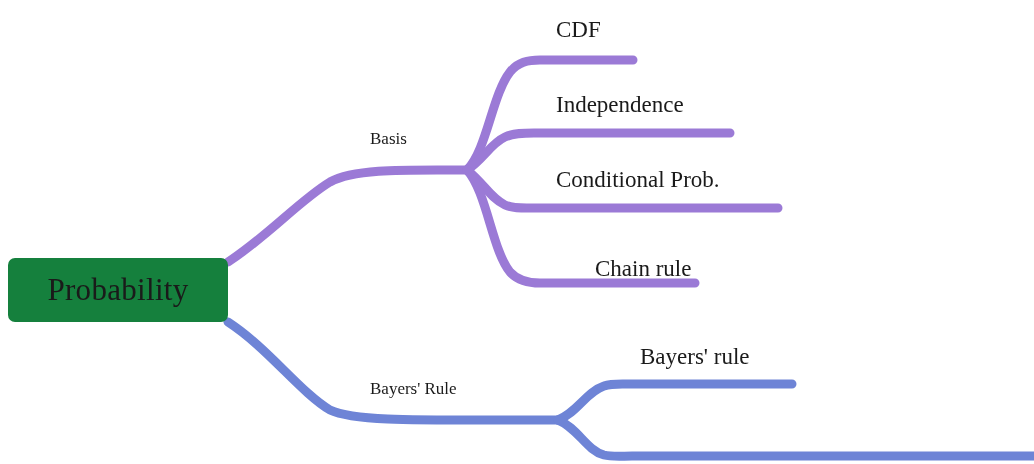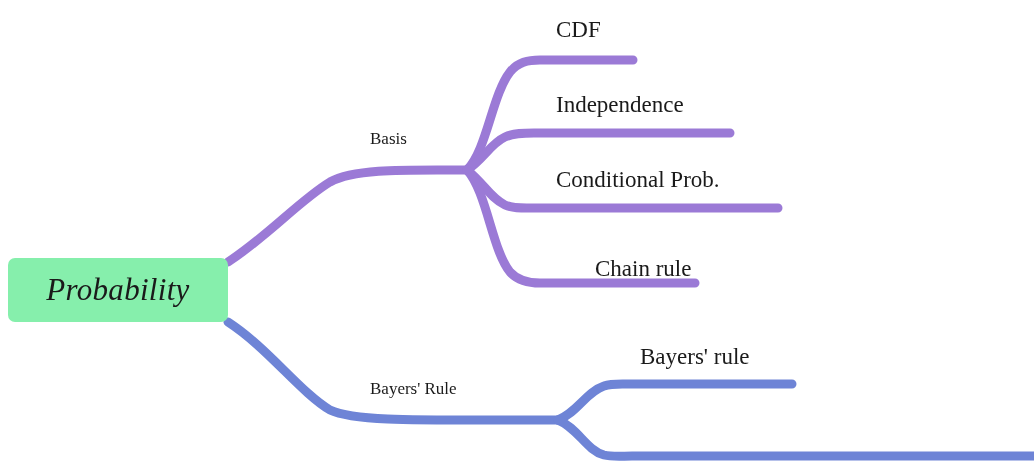--- a/index.html
+++ b/index.html
@@ -80,21 +80,21 @@
 
     <path d="M 467 170 C 487 192 492 250 510 272 C 518 281 528 283 540 283 L 695 283" fill="none" stroke="#9b7ad6" stroke-width="9" stroke-linecap="round"></path>
 
     <path d="M 228 322 C 268 348 300 392 330 410 C 355 422 420 420 558 420" fill="none" stroke="#6e84d6" stroke-width="9" stroke-linecap="round"></path>
 
     <path d="M 558 420 C 578 412 586 392 604 386 C 612 383 622 384 632 384 L 792 384" fill="none" stroke="#6e84d6" stroke-width="9" stroke-linecap="round"></path>
 
     <path d="M 558 420 C 578 428 586 450 604 455 C 612 457 622 456 632 456 L 1034 456" fill="none" stroke="#6e84d6" stroke-width="9" stroke-linecap="round"></path>
   </svg>
 
-  <div id="root-node" style="background: #86efac; font-style: italic;">
+  <div id="root-node" style="background: #15803d;">
     <span class="root-text">Probability</span>
   </div>
 
   <div class="node-label branch-label" id="label-basis">Basis</div>
 
   <div class="node-label branch-label" id="label-bayers-rule">Bayers' Rule</div>
 
   <div class="node-label leaf-label" id="label-cdf">CDF</div>
 
   <div class="node-label leaf-label" id="label-conditional-prob">Conditional Prob.</div>

